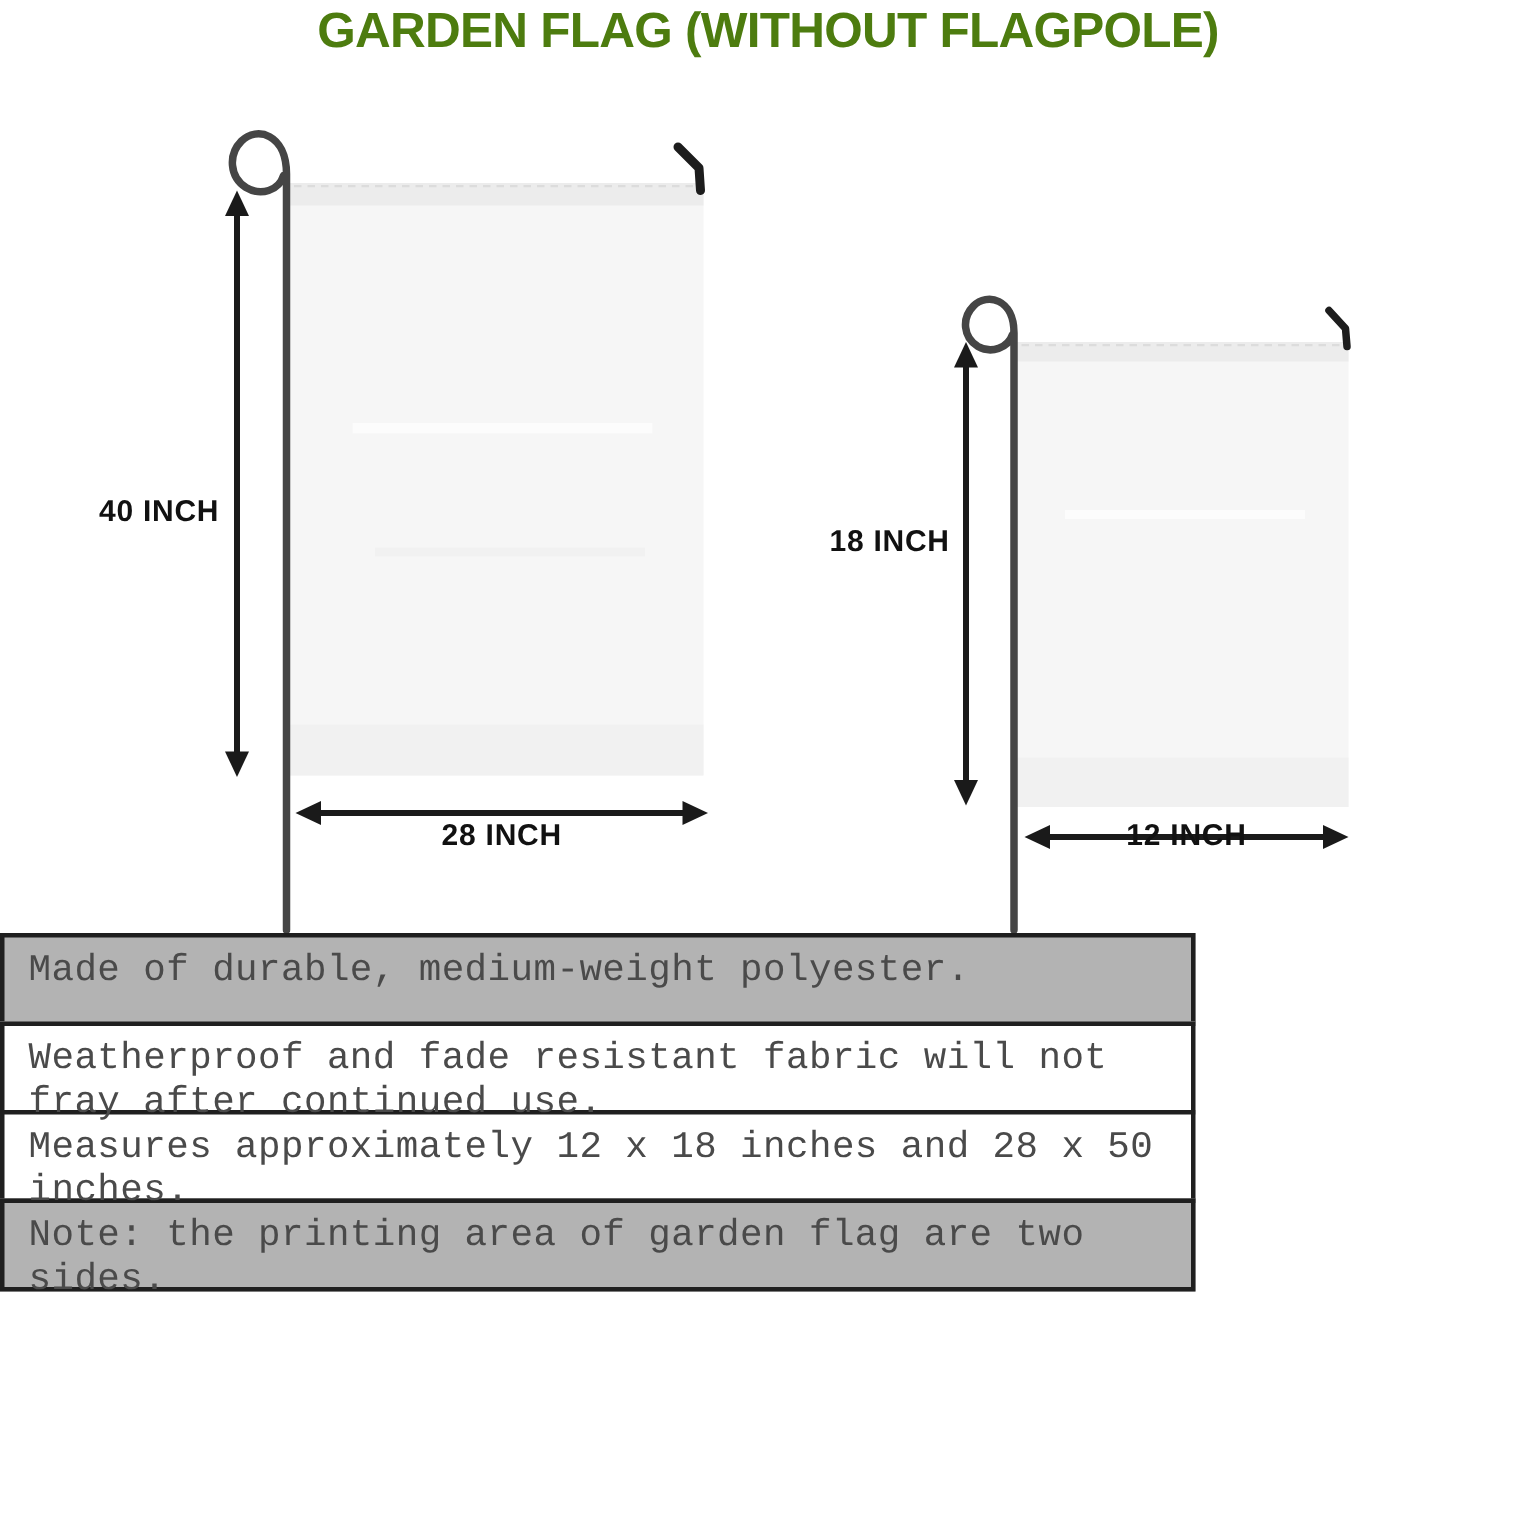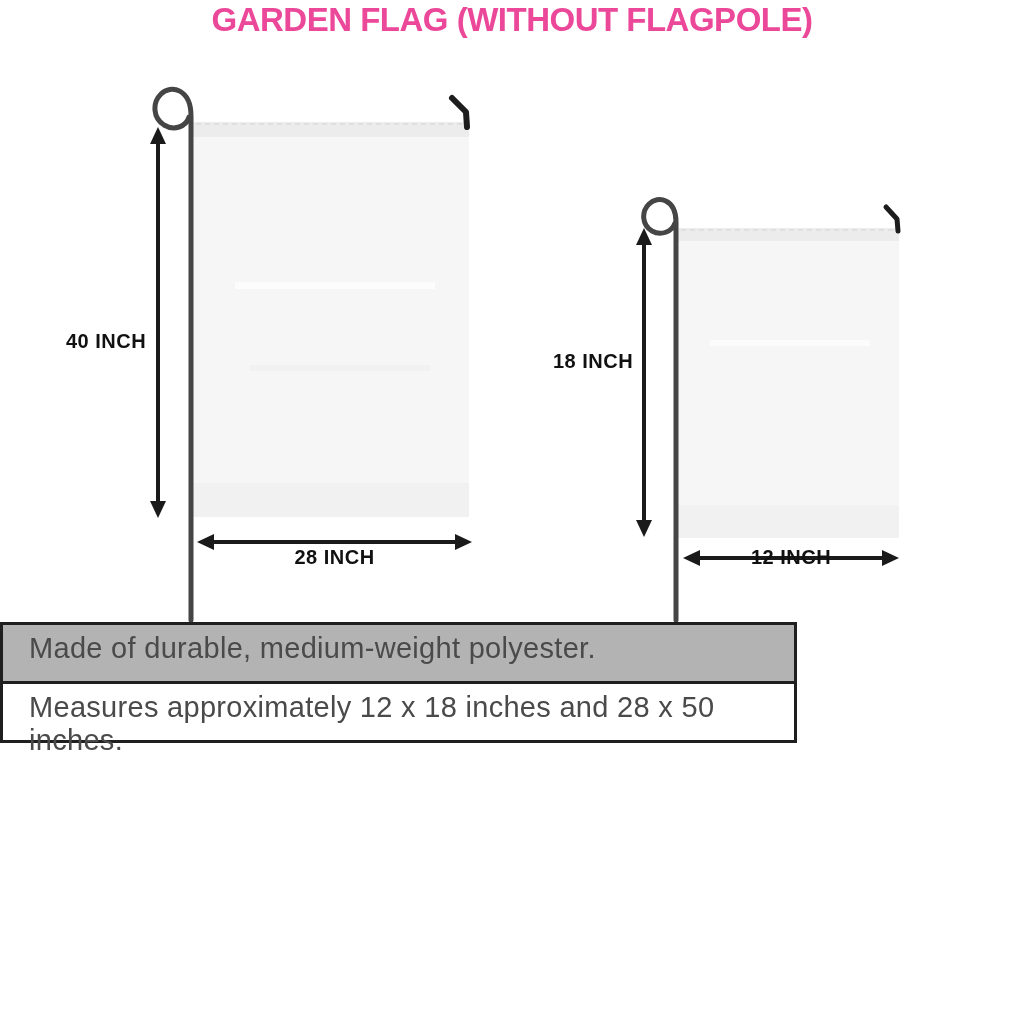--- a/index.html
+++ b/index.html
@@ -2,21 +2,21 @@
 <html style="--shaded: #b3b3b3; --tableBorder: #1f1f1f; --tableText: #4a4a4a; --flag: #f6f6f6; --pole: #454545; --arrow: #1a1a1a;"><head>
 <meta charset="utf-8">
 <style>
   html,body { margin:0; padding:0; background:#ffffff; }
   .page {
     position:relative; width:1024px; height:1024px; background:#fff;
     font-family:"Liberation Sans", sans-serif; overflow:hidden;
   }
   .title {
     position:absolute; top:0; left:0; width:1024px; text-align:center;
-    font-weight:bold; color:#ec4899; font-size:33px; line-height:39px;
+    font-weight:bold; color:#4d7c0f; font-size:33px; line-height:39px;
     letter-spacing:-0.5px;
   }
   .title div { white-space:nowrap; }
   .dim-label {
     position:absolute; font-weight:bold; color:#111; font-size:20px;
     letter-spacing:0.5px; white-space:nowrap;
   }
   .dim-label.centered { text-align:center; }
   svg.diagram { position:absolute; top:0; left:0; }
   .flag-fabric { fill:var(--flag, #f6f6f6); }
@@ -27,22 +27,22 @@
   .pole { stroke:var(--pole, #454545); stroke-width:5; fill:none; stroke-linecap:round; }
   .hook { stroke:#1d1d1d; stroke-width:6; fill:none; stroke-linecap:round; stroke-linejoin:round; }
   .arrow-line { stroke:var(--arrow, #1a1a1a); stroke-width:4; }
   .arrow-head { fill:var(--arrow, #1a1a1a); }
   .features {
     position:absolute; top:622px; left:0; width:797px;
   }
   .feature-row {
     box-sizing:border-box; height:62px; width:797px;
     border:3px solid var(--tableBorder, #1f1f1f);
-    background:#ffffff; padding:7px 11px 0 26px;
-    font-size:29px; color:var(--tableText, #4a4a4a); letter-spacing:0.3px;
+    background:#ffffff; padding:7px 11px 0 16px;
+    font-size:25px; color:var(--tableText, #4a4a4a); letter-spacing:0.3px;font-family:Liberation Mono, monospace;
   }
   .feature-row + .feature-row { margin-top:-3px; }
   .feature-row.shaded { background:var(--shaded, #b3b3b3); }
 </style>
 </head>
 <body>
 
 <div class="page">
 
   <div class="title">
@@ -97,16 +97,18 @@
     </g>
   </svg>
 
   <div class="dim-label" style="left:66px; top:302px;margin-top:28px;">40 INCH</div>
   <div class="dim-label centered" style="left:197px; top:546px; width:275px;">28 INCH</div>
   <div class="dim-label" style="left:553px; top:350px;text-align:center;">18 INCH</div>
   <div class="dim-label centered" style="left:683px; top:546px; width:216px;">12 INCH</div>
 
   <div class="features">
       <div class="feature-row shaded">Made of durable, medium-weight polyester.</div>
+      <div class="feature-row">Weatherproof and fade resistant fabric will not fray after continued use.</div>
       <div class="feature-row">Measures approximately 12 x 18 inches and 28 x 50 inches.</div>
+      <div class="feature-row shaded">Note: the printing area of garden flag are two sides.</div>
     </div>
 
 </div>
 
 </body></html>

